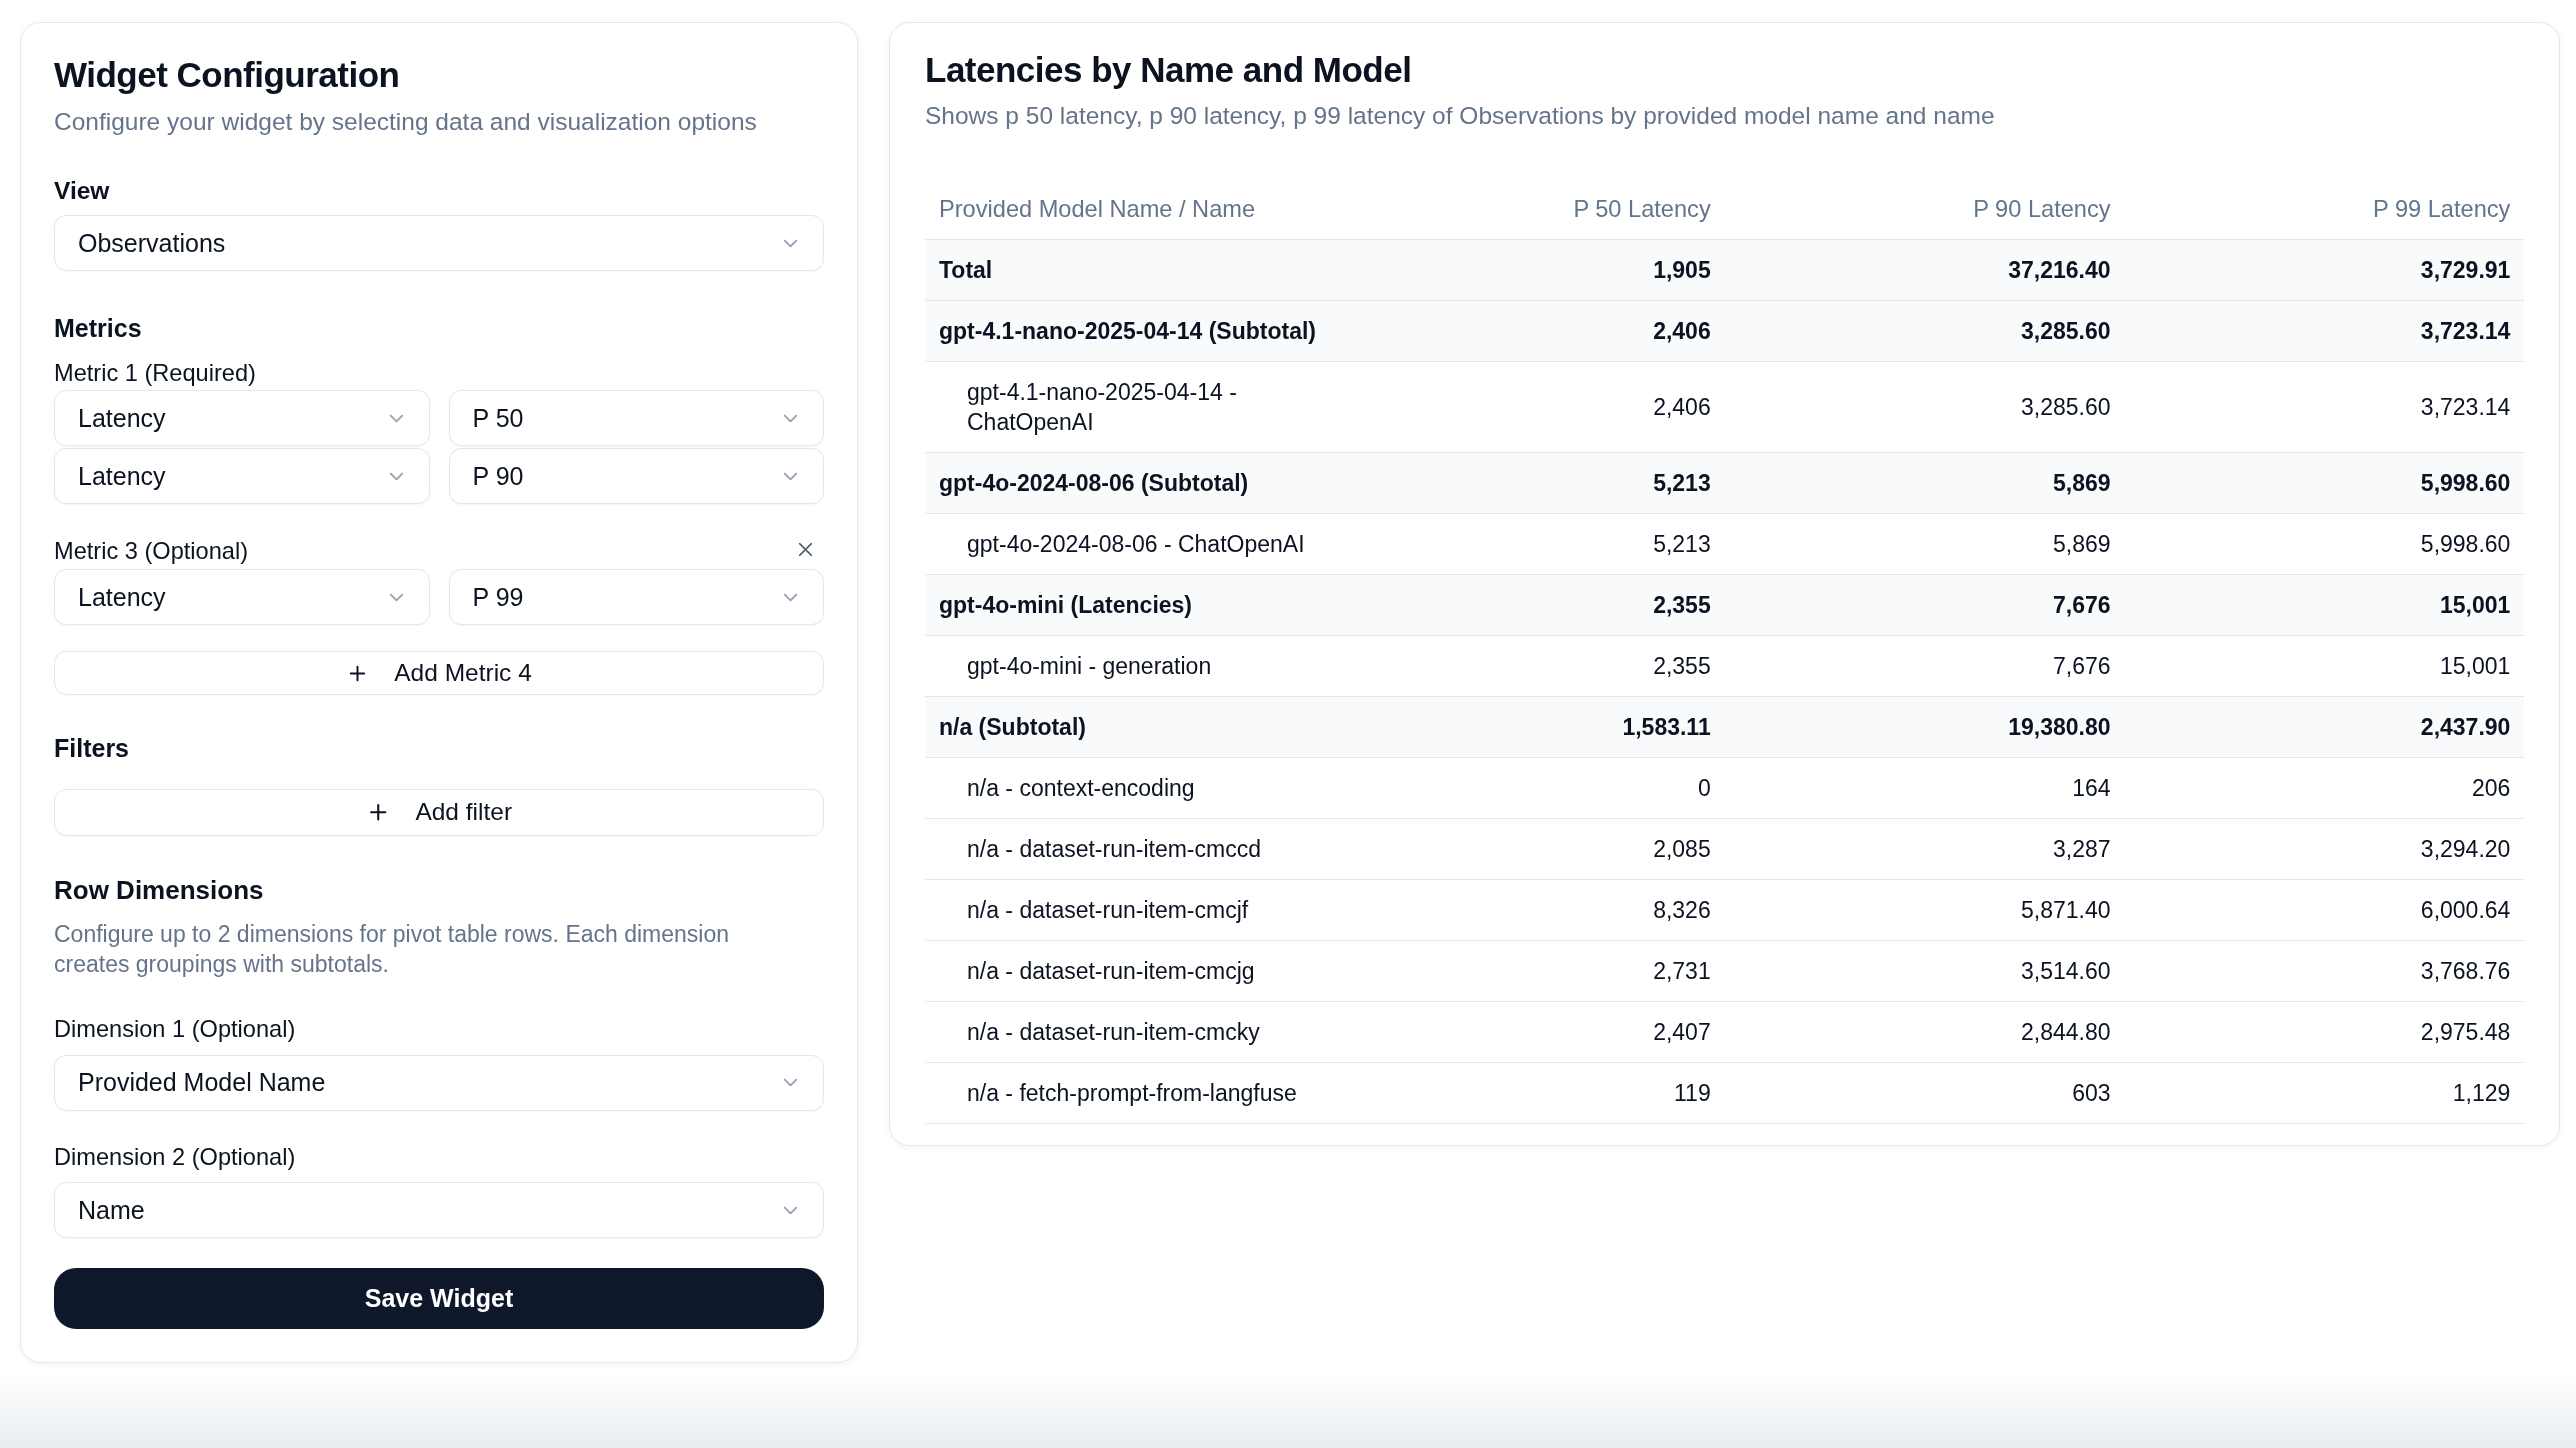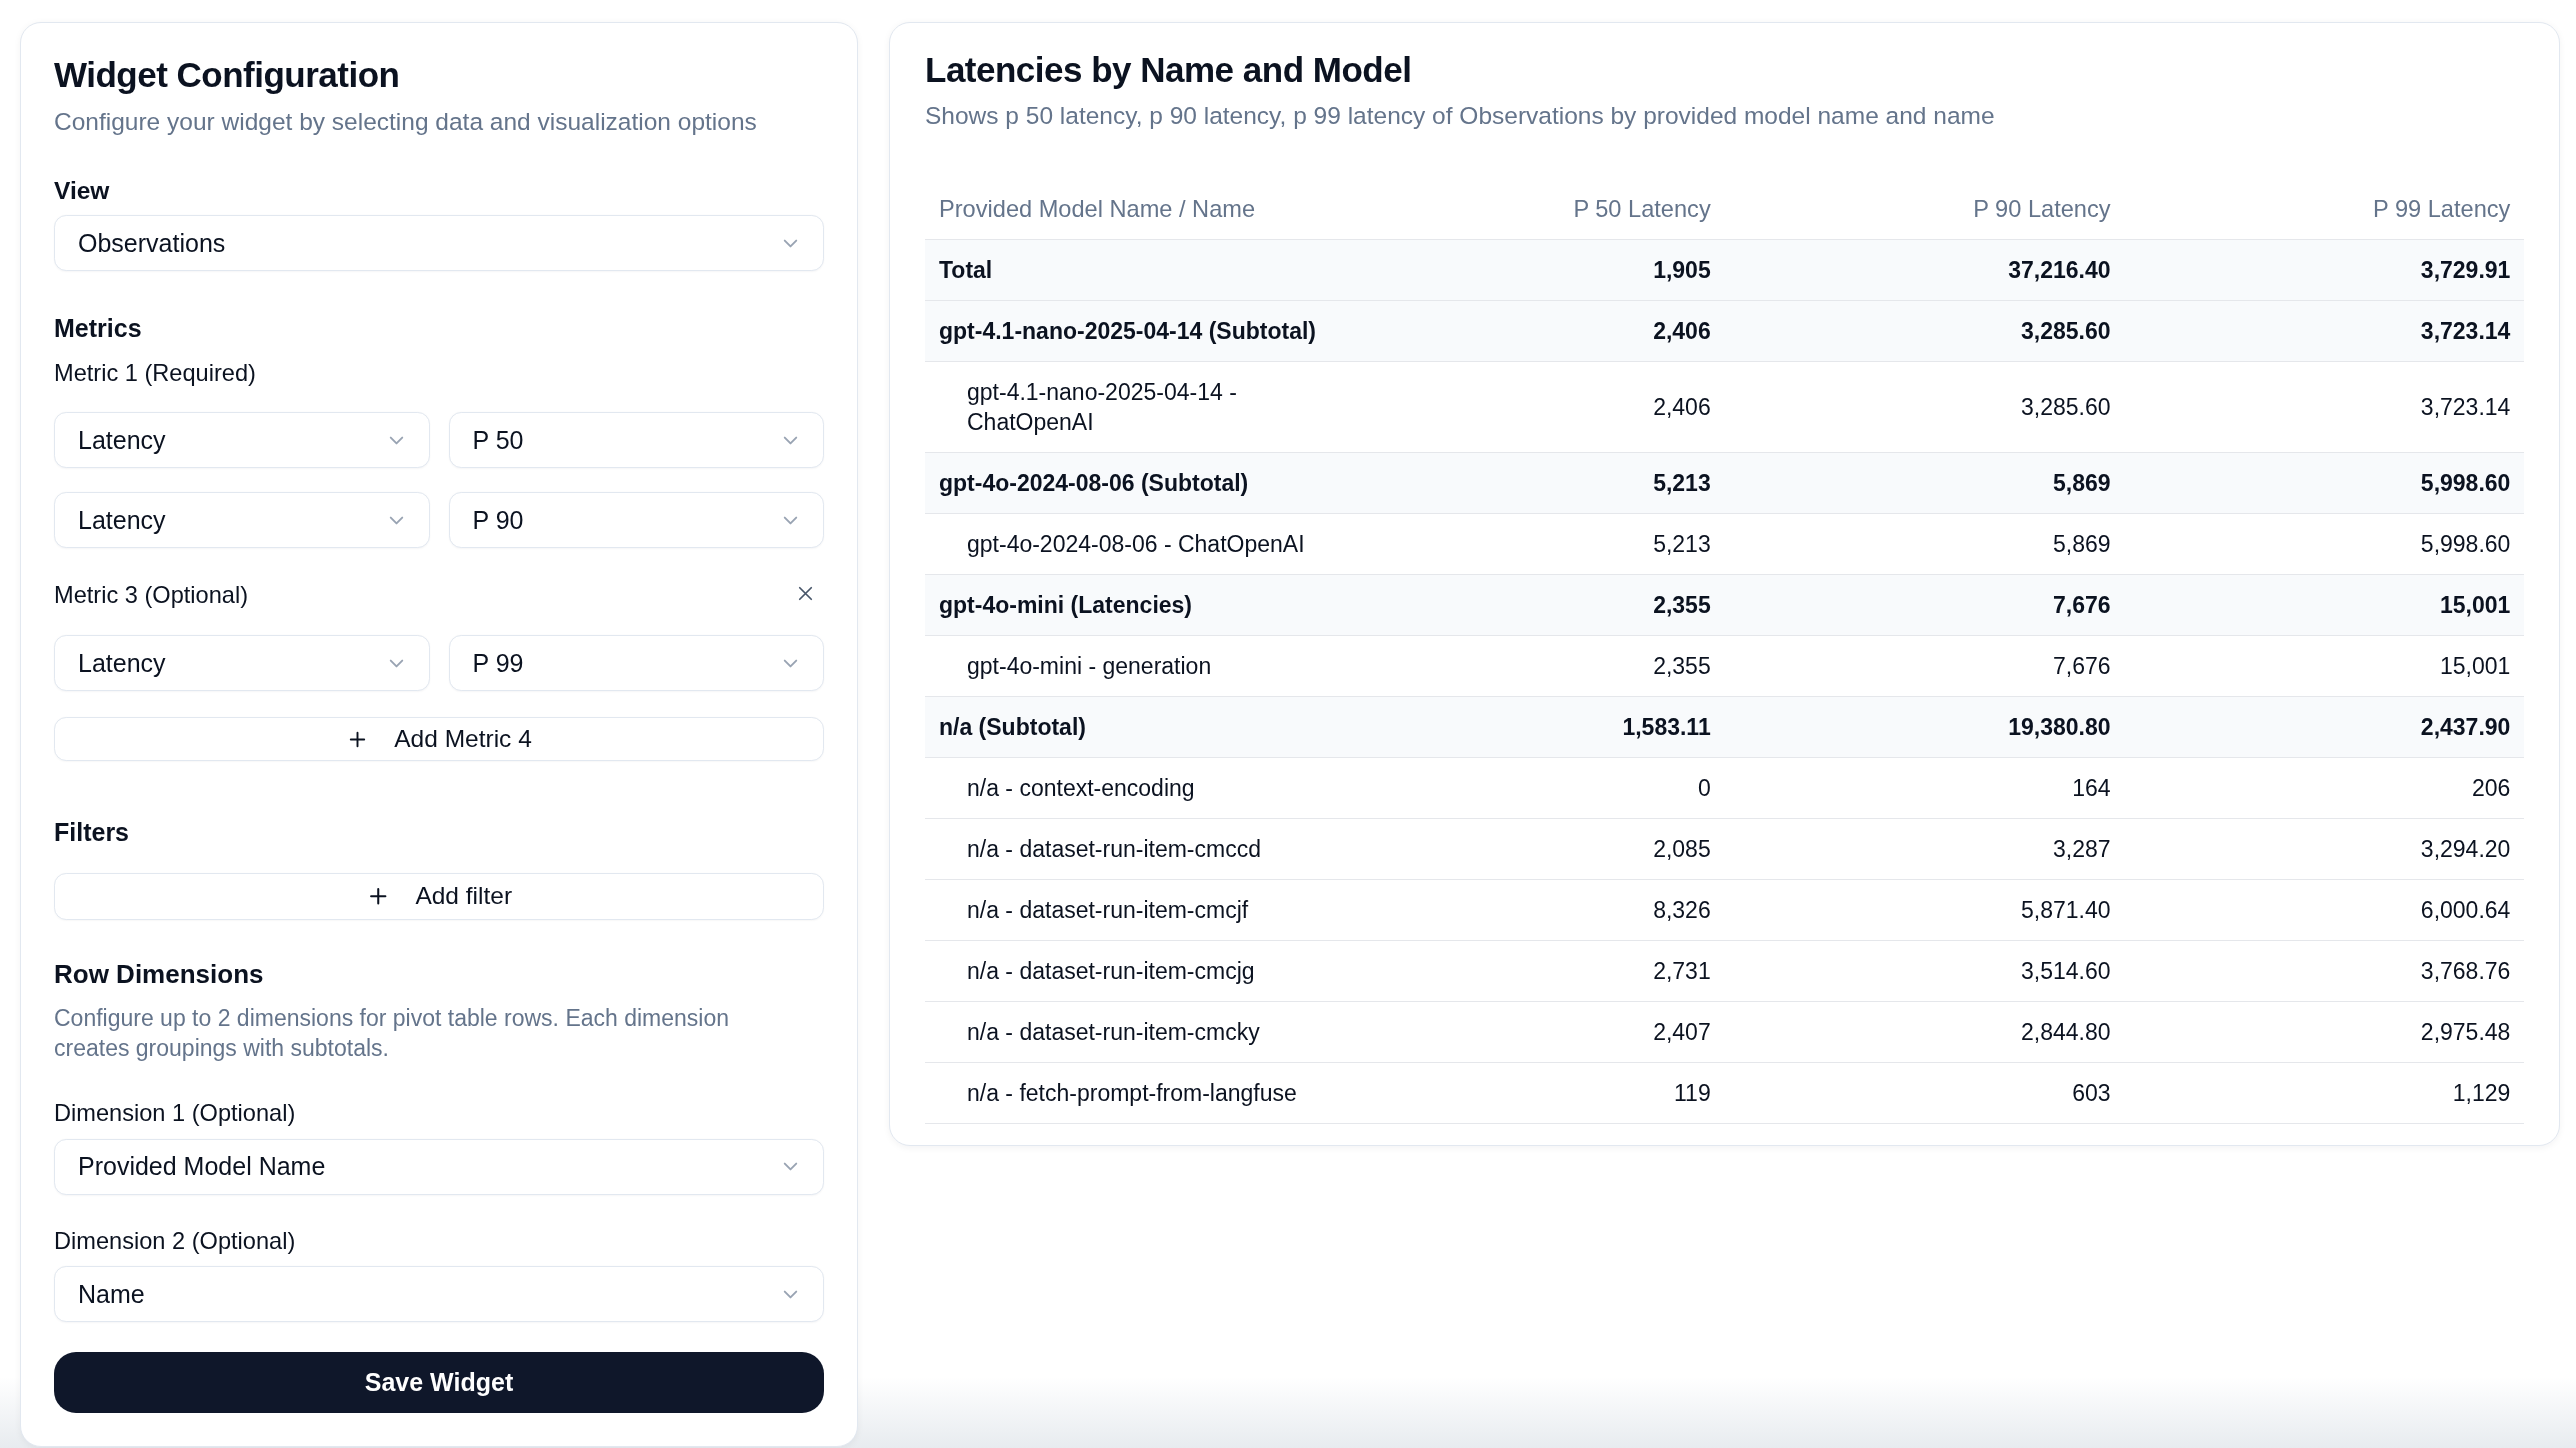--- a/index.html
+++ b/index.html
@@ -106,21 +106,21 @@
     background:none;
     border:none;
     cursor:pointer;
     display:flex;
     align-items:center;
     justify-content:center;
     width:38px;height:33px;
     color:#475569;
   }
   .metric-row{
-    margin-top:24px;
+    margin-top:2px;
     display:flex;
     gap:19px;
   }
   .metric-row .select{flex:1 1 0;}
   .outline-btn{
     width:100%;
     border:0.9px solid var(--border);
     background:#fff;
     border-radius:12.2px;
     display:flex;
@@ -128,21 +128,21 @@
     justify-content:center;
     gap:25px;
     font-family:"Liberation Sans", sans-serif;
     font-size:24.5px;
     font-weight:500;
     color:var(--text);
     cursor:pointer;
     box-shadow:0 0.9px 1.7px rgba(15,23,42,.03);
   }
   .add-metric-btn{margin-top:26px;height:44px;}
-  .filters-heading{margin-top:56px;}
+  .filters-heading{margin-top:38px;}
   .add-filter-btn{margin-top:24.5px;height:47px;}
   .rowdims-heading{margin-top:38px;font-size:26px;line-height:33px;}
   .rowdims-desc{
     margin-top:12.2px;
     max-width:751px;
     font-size:23px;
     line-height:30px;
     color:var(--muted);
   }
   .dim-label{margin-top:35px;font-size:23.6px;line-height:30px;font-weight:500;}

